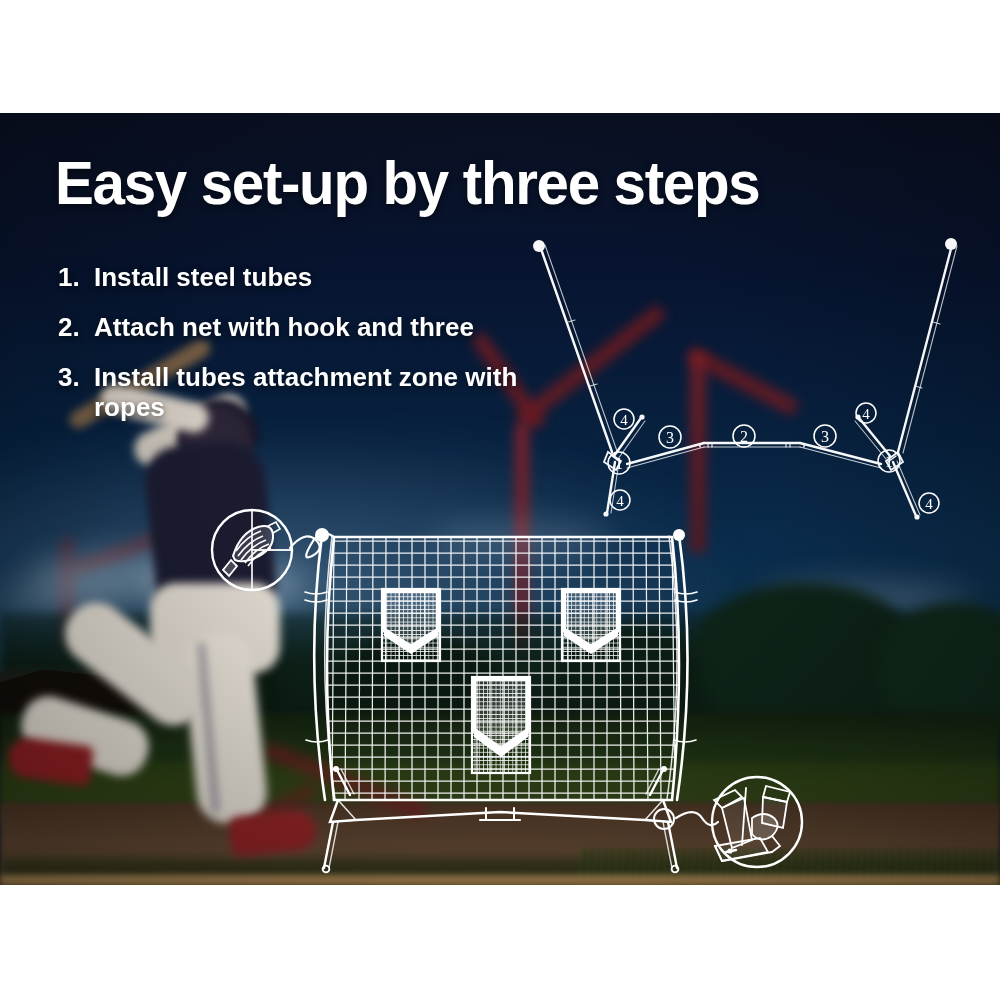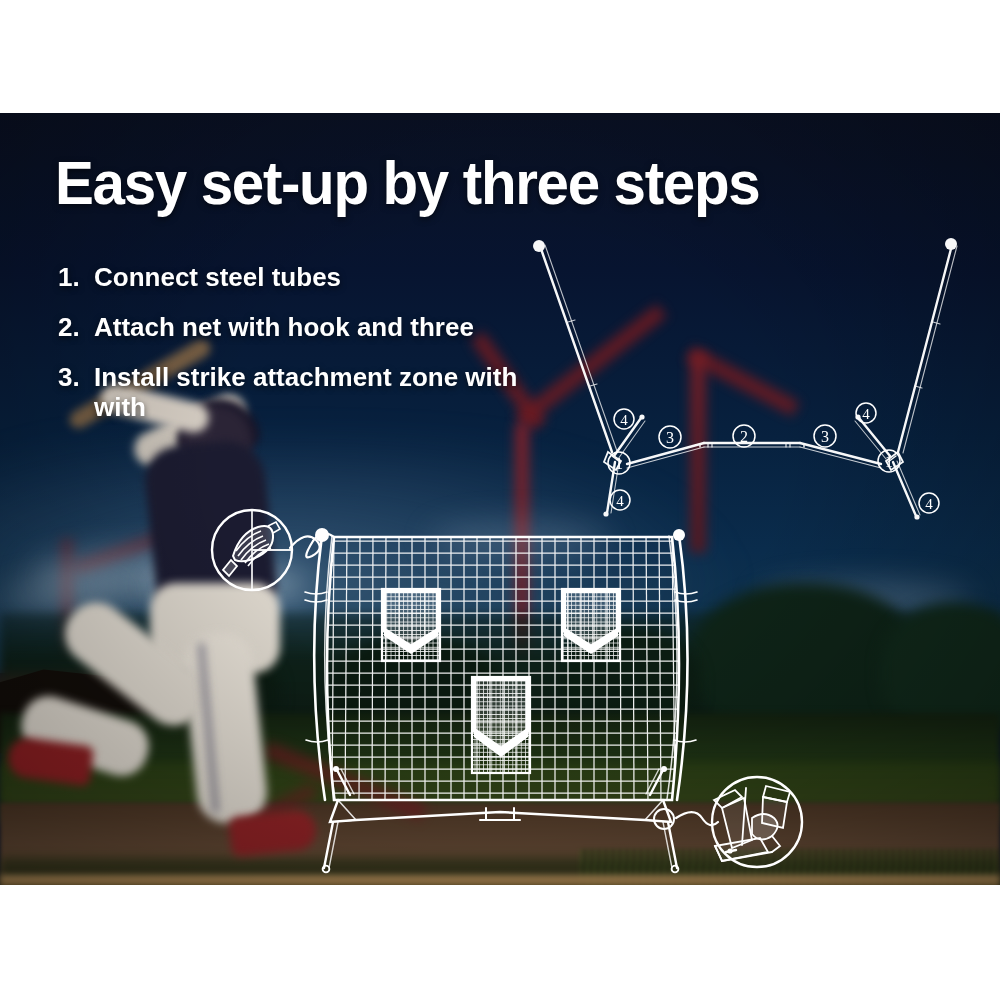--- a/index.html
+++ b/index.html
@@ -463,25 +463,25 @@
         <path d="M772 836 L780 846 L772 852"></path>
       </g>
     </g>
   </svg>
 
   <div id="headline">Easy set-up by three steps</div>
 
   <ul id="steps">
     <li>
       <span class="num">1.</span>
-      <span class="txt">Connect steel tubes</span>
+      <span class="txt">Install steel tubes</span>
     </li>
     <li>
       <span class="num">2.</span>
       <span class="txt">Attach net with hook and three</span>
     </li>
     <li>
       <span class="num">3.</span>
-      <span class="txt">Install strike attachment zone with with</span>
+      <span class="txt">Install tubes attachment zone with ropes</span>
     </li>
   </ul>
 
 </div>
 
 </body></html>

